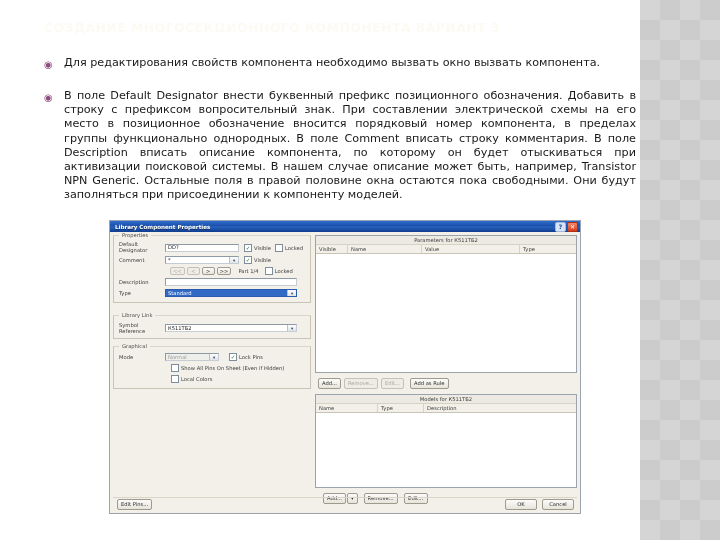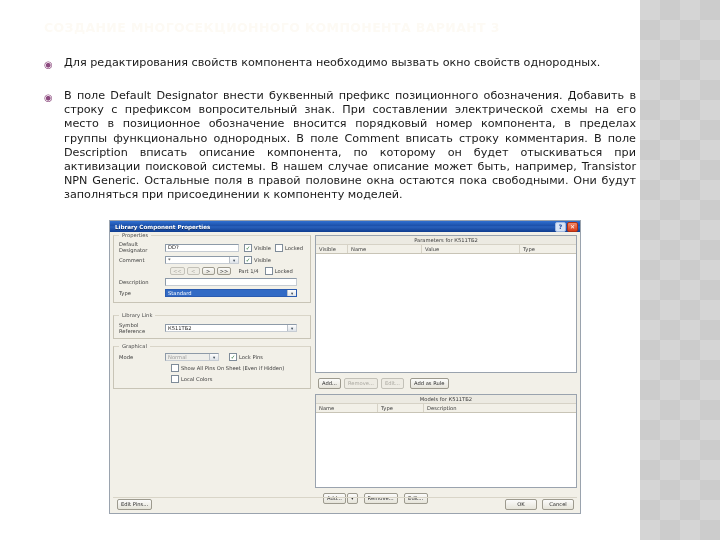--- a/index.html
+++ b/index.html
@@ -159,21 +159,21 @@
 <body>
 
 <div id="right-strip"></div>
 
 <div id="slide">
 
   <div id="title">СОЗДАНИЕ МНОГОСЕКЦИОННОГО КОМПОНЕНТА ВАРИАНТ 3</div>
 
   <div class="bullet-row" id="b1">
     <span class="bullet-mark">◉</span>
-    <span class="bullet-text">Для редактирования свойств компонента необходимо вызвать окно свойств однородных.</span>
+    <span class="bullet-text">Для редактирования свойств компонента необходимо вызвать окно вызвать компонента.</span>
   </div>
 
   <div class="bullet-row" id="b2">
     <span class="bullet-mark">◉</span>
     <span class="bullet-text">В поле Default Designator внести буквенный префикс позиционного обозначения. Добавить в строку с префиксом вопросительный знак. При составлении электрической схемы на его место в позиционное обозначение вносится порядковый номер компонента, в пределах группы функционально однородных. В поле Comment вписать строку комментария. В поле Description вписать описание компонента, по которому он будет отыскиваться при активизации поисковой системы. В нашем случае описание может быть, например, Transistor NPN Generic. Остальные поля в правой половине окна остаются пока свободными. Они будут заполняться при присоединении к компоненту моделей.</span>
   </div>
 
   <div id="dialog-shot">
 
     <div id="titlebar">

